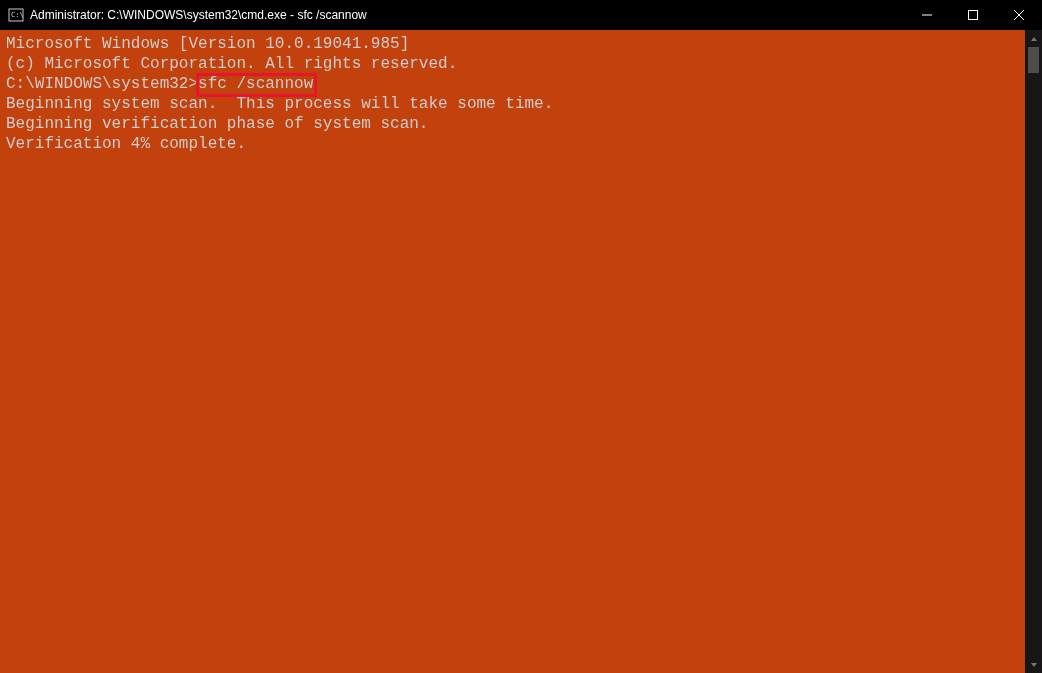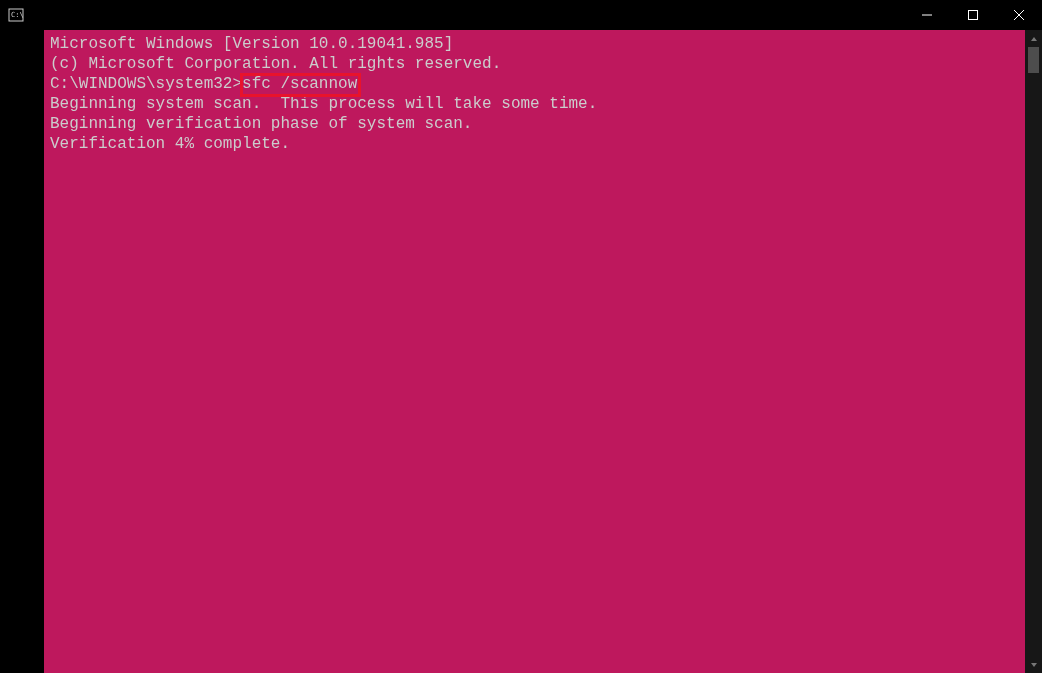--- a/index.html
+++ b/index.html
@@ -80,22 +80,21 @@
       overflow: hidden;
     }
     .terminal {
       flex: 1;
       padding: 4px 6px;
       color: #cccccc;
       font-size: 16px;
       line-height: 20px;
       font-family: Consolas, "Courier New", monospace;
       white-space: pre;
-      background: #be185d;
-      margin-left: 44px;
+      background: #c2410c;
     }
     .scrollbar {
       width: 17px;
       background: #171717;
       display: flex;
       flex-direction: column;
       justify-content: space-between;
       position: relative;
     }
     .scroll-arrow {
@@ -133,20 +132,21 @@
 
 <div class="window">
   <div class="titlebar">
     <div class="titlebar-left">
       <span class="app-icon">
         <svg viewBox="0 0 16 16">
           <rect x="1" y="2" width="14" height="12" fill="#000" stroke="#ccc" stroke-width="1"></rect>
           <text x="3" y="10" font-size="7" fill="#ccc" font-family="monospace">C:\</text>
         </svg>
       </span>
+      <span class="title-text">Administrator: C:\WINDOWS\system32\cmd.exe - sfc  /scannow</span>
     </div>
     <div class="window-controls">
       <div class="win-btn">
         <svg viewBox="0 0 10 10">
             <line x1="0" y1="5" x2="10" y2="5" stroke="#fff" stroke-width="1"></line>
           </svg>
       </div>
       <div class="win-btn">
         <svg viewBox="0 0 10 10">
             <rect x="0.5" y="0.5" width="9" height="9" stroke="#fff" stroke-width="1" fill="none"></rect>

